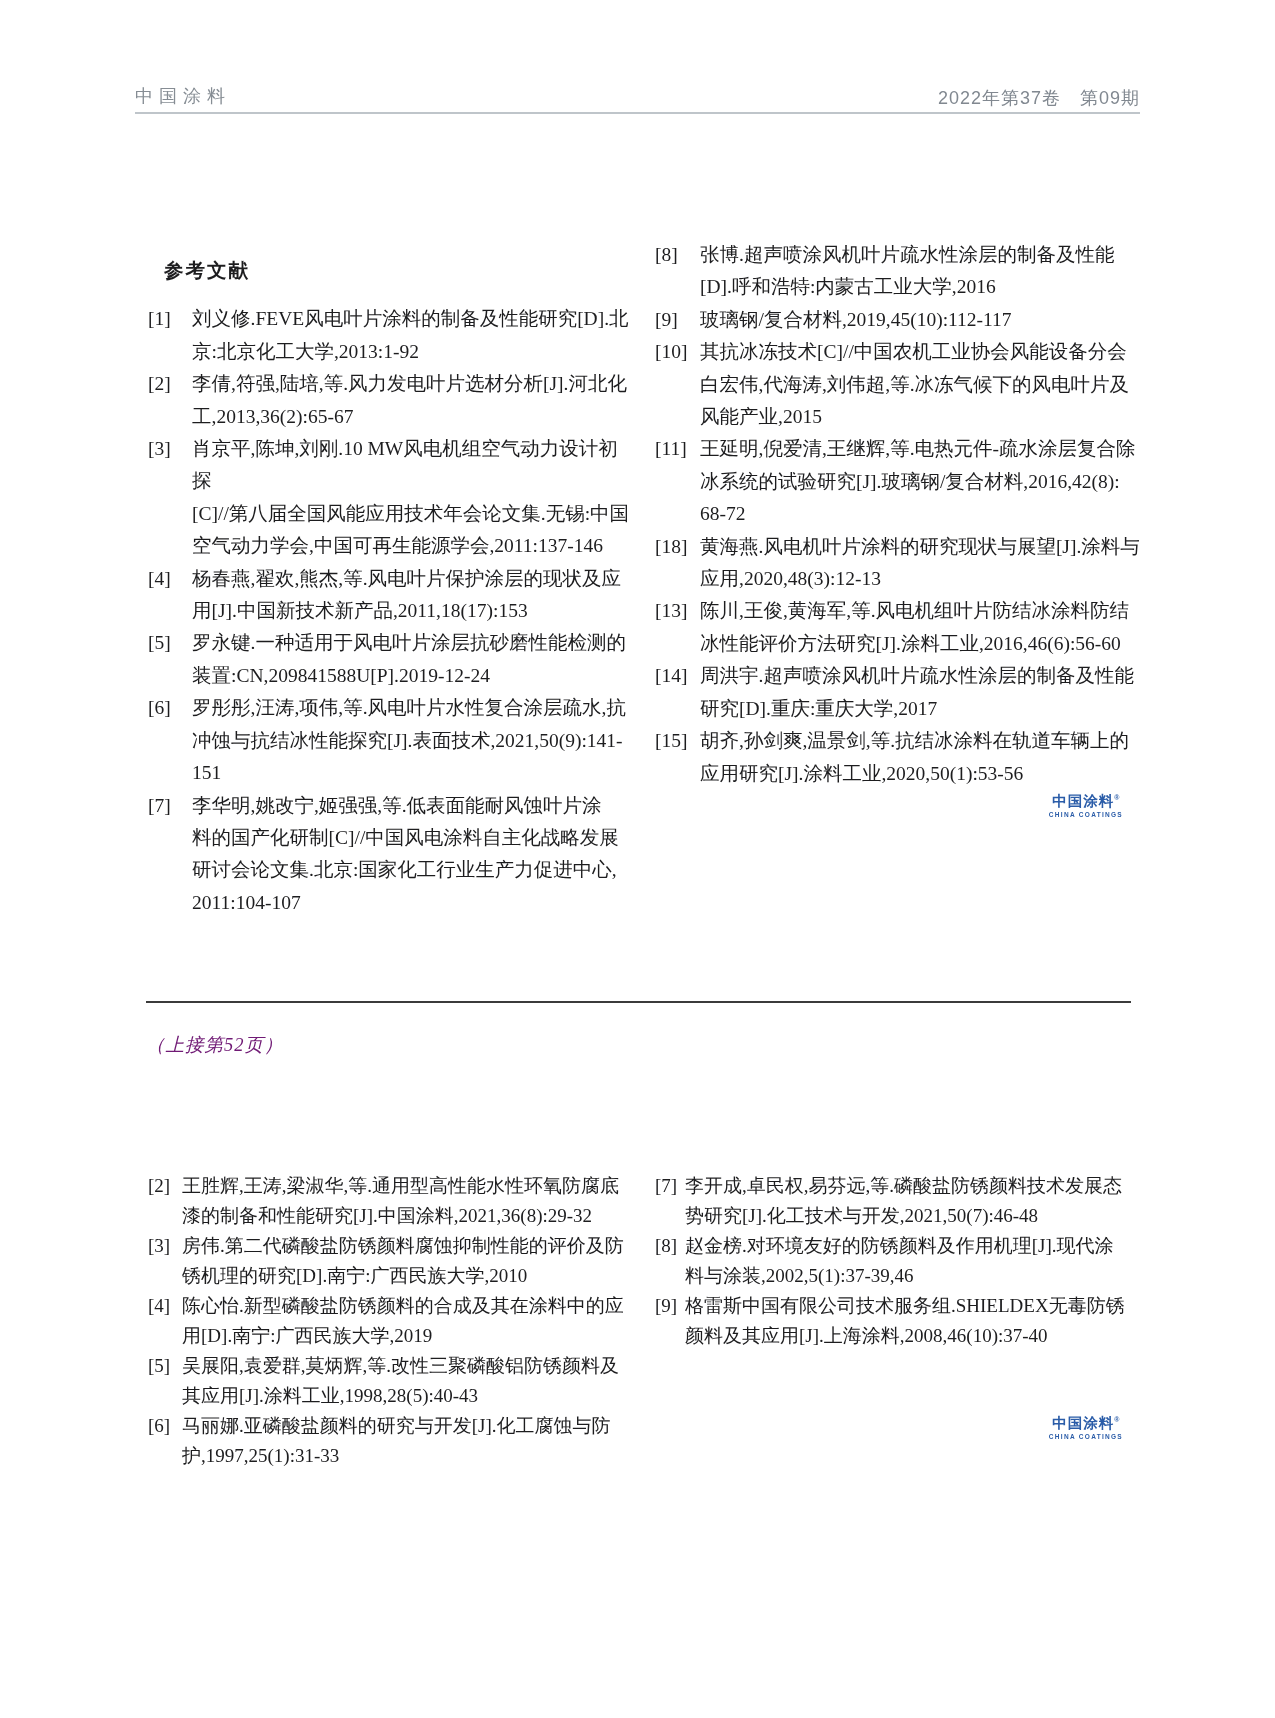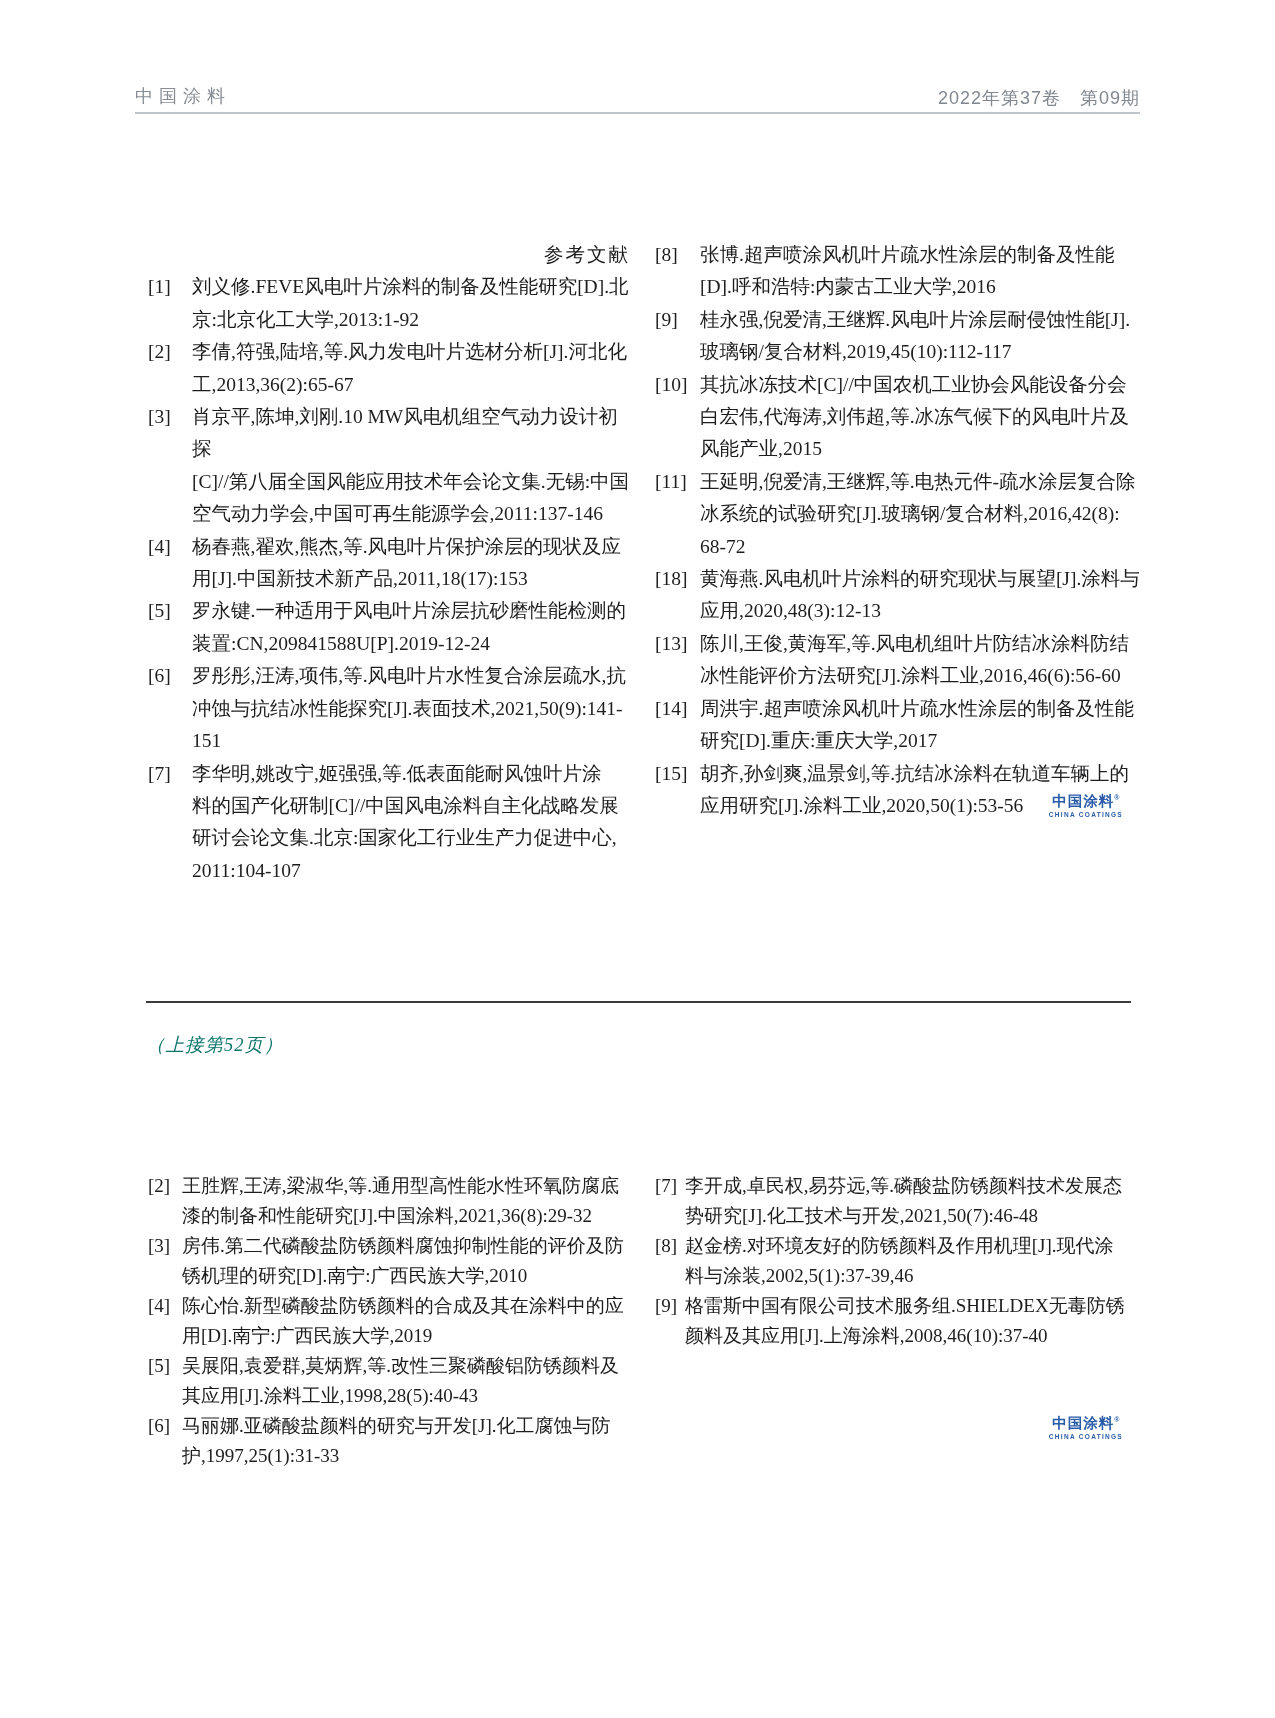--- a/index.html
+++ b/index.html
@@ -10,39 +10,39 @@
         color:#868d94;font-family:"Liberation Sans","DejaVu Sans",sans-serif;}
   .issue-info{position:absolute;right:135px;top:86px;font-size:18px;color:#818890;
         font-family:"Liberation Sans","DejaVu Sans",sans-serif;letter-spacing:1px;}
   .header-rule{position:absolute;left:135px;top:112px;width:1005px;height:2px;background:#bfc5ca;}
   
   .ref-col{position:absolute;}
   #s1-left{left:148px;top:239px;width:482px;font-size:19.5px;line-height:32.4px;}
   #s1-right{left:655px;top:239px;width:487px;font-size:19.5px;line-height:32.4px;}
   #s2-left{left:148px;top:1171px;width:492px;font-size:19px;line-height:30px;}
   #s2-right{left:655px;top:1171px;width:487px;font-size:19px;line-height:30px;}
-  .refs-title{margin:0;text-align:right;font-size:19.5px;font-weight:normal;letter-spacing:2px;line-height:32.4px;}
+  .refs-title{margin:16px;text-align:left;font-size:19.5px;font-weight:bold;letter-spacing:2px;line-height:32.4px;}
   .ref{position:relative;}
   #s1-left .ref{padding-left:44px;}
   #s1-right .ref{padding-left:45px;}
   #s2-left .ref{padding-left:34px;}
   #s2-right .ref{padding-left:30px;}
   .ref-num{position:absolute;left:0;top:0;}
   
   .logo{position:absolute;right:152px;text-align:center;color:#2a5ca8;
         font-family:"Liberation Sans","DejaVu Sans",sans-serif;line-height:1.1;}
   #logo-1{top:794px;}
   #logo-2{top:1416px;}
   .logo-cn{font-size:14.5px;font-weight:bold;letter-spacing:1px;white-space:nowrap;}
   .logo-reg{font-size:7px;vertical-align:super;letter-spacing:0;}
   .logo-en{font-size:6.5px;font-weight:bold;letter-spacing:1.3px;margin-top:1px;white-space:nowrap;}
   
   .divider{position:absolute;left:146px;top:1001px;width:985px;height:2px;background:#3b3b3b;}
   .continued-note{position:absolute;left:146px;top:1032px;font-size:18.5px;font-style:italic;
-        letter-spacing:1px;color:#0f766e;}
+        letter-spacing:1px;color:#701a75;}
   
   .page-num{position:absolute;left:135px;top:1610px;font-size:23px;color:#3c4248;
         font-family:"Liberation Sans","DejaVu Sans",sans-serif;}
   .footer-vbar{position:absolute;left:170px;top:1607px;width:2px;height:44px;background:#4a7b94;}
   .footer-title{position:absolute;left:181px;top:1604px;font-size:17.5px;font-weight:bold;color:#b91c1c;
         font-family:"Liberation Sans","DejaVu Sans",sans-serif;letter-spacing:2px;}
   .footer-sub{position:absolute;left:181px;top:1631px;font-size:11px;color:#707c86;
         font-family:"Liberation Serif","DejaVu Serif",serif;margin-left:36px;}
   .footer-underline{position:absolute;left:171px;top:1650px;width:97px;height:2px;background:#3c93b8;}
 </style>
@@ -118,21 +118,20 @@
         <div class="ref">
           <span class="ref-num">[8]</span>
           <div class="ref-body">
             <div class="ref-line">张博.超声喷涂风机叶片疏水性涂层的制备及性能</div>
             <div class="ref-line">[D].呼和浩特:内蒙古工业大学,2016</div>
           </div>
         </div>
         <div class="ref">
           <span class="ref-num">[9]</span>
           <div class="ref-body">
-            <div class="ref-line">桂永强,倪爱清,王继辉.风电叶片涂层耐侵蚀性能[J].</div>
             <div class="ref-line">玻璃钢/复合材料,2019,45(10):112-117</div>
           </div>
         </div>
         <div class="ref">
           <span class="ref-num">[10]</span>
           <div class="ref-body">
             <div class="ref-line">其抗冰冻技术[C]//中国农机工业协会风能设备分会</div>
             <div class="ref-line">白宏伟,代海涛,刘伟超,等.冰冻气候下的风电叶片及</div>
             <div class="ref-line">风能产业,2015</div>
           </div>

